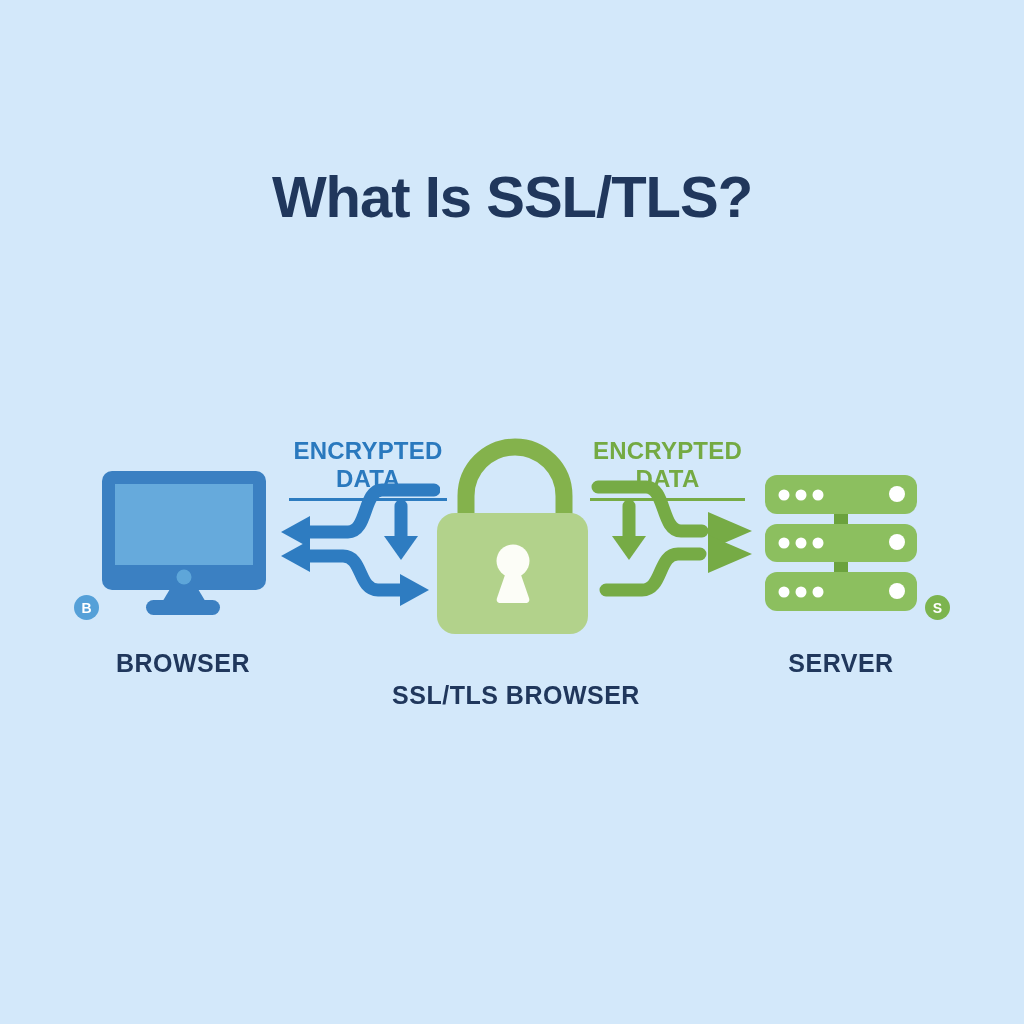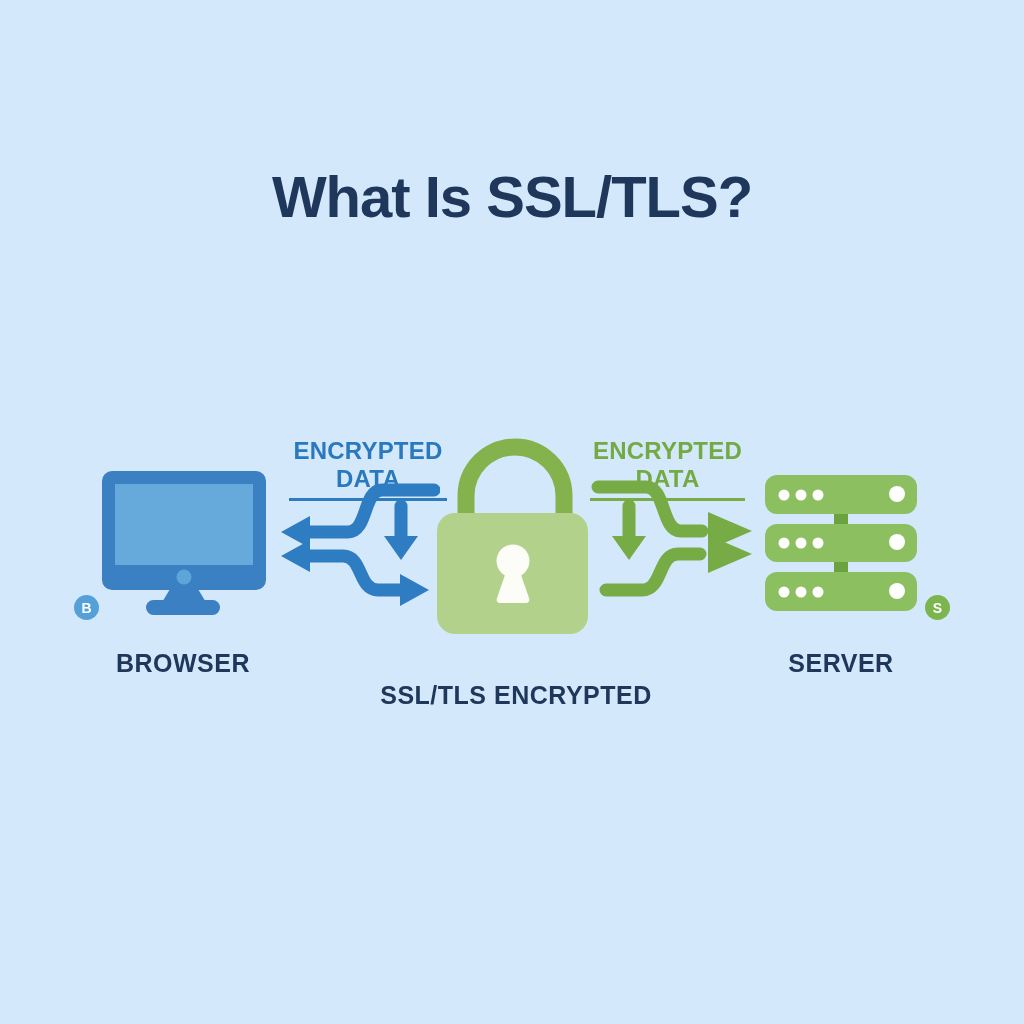--- a/index.html
+++ b/index.html
@@ -127,16 +127,16 @@
         <circle cx="801" cy="592" r="5.5"></circle>
         <circle cx="818" cy="592" r="5.5"></circle>
         <circle cx="897" cy="591" r="8"></circle>
     </g>
   </svg>
 
   <div class="badge b">B</div>
   <div class="badge s">S</div>
 
   <div class="node-label browser">BROWSER</div>
-  <div class="node-label handshake">SSL/TLS ENCRYPTED</div>
+  <div class="node-label handshake">SSL/TLS BROWSER</div>
   <div class="node-label server">SERVER</div>
 
 </div>
 
 </body></html>

